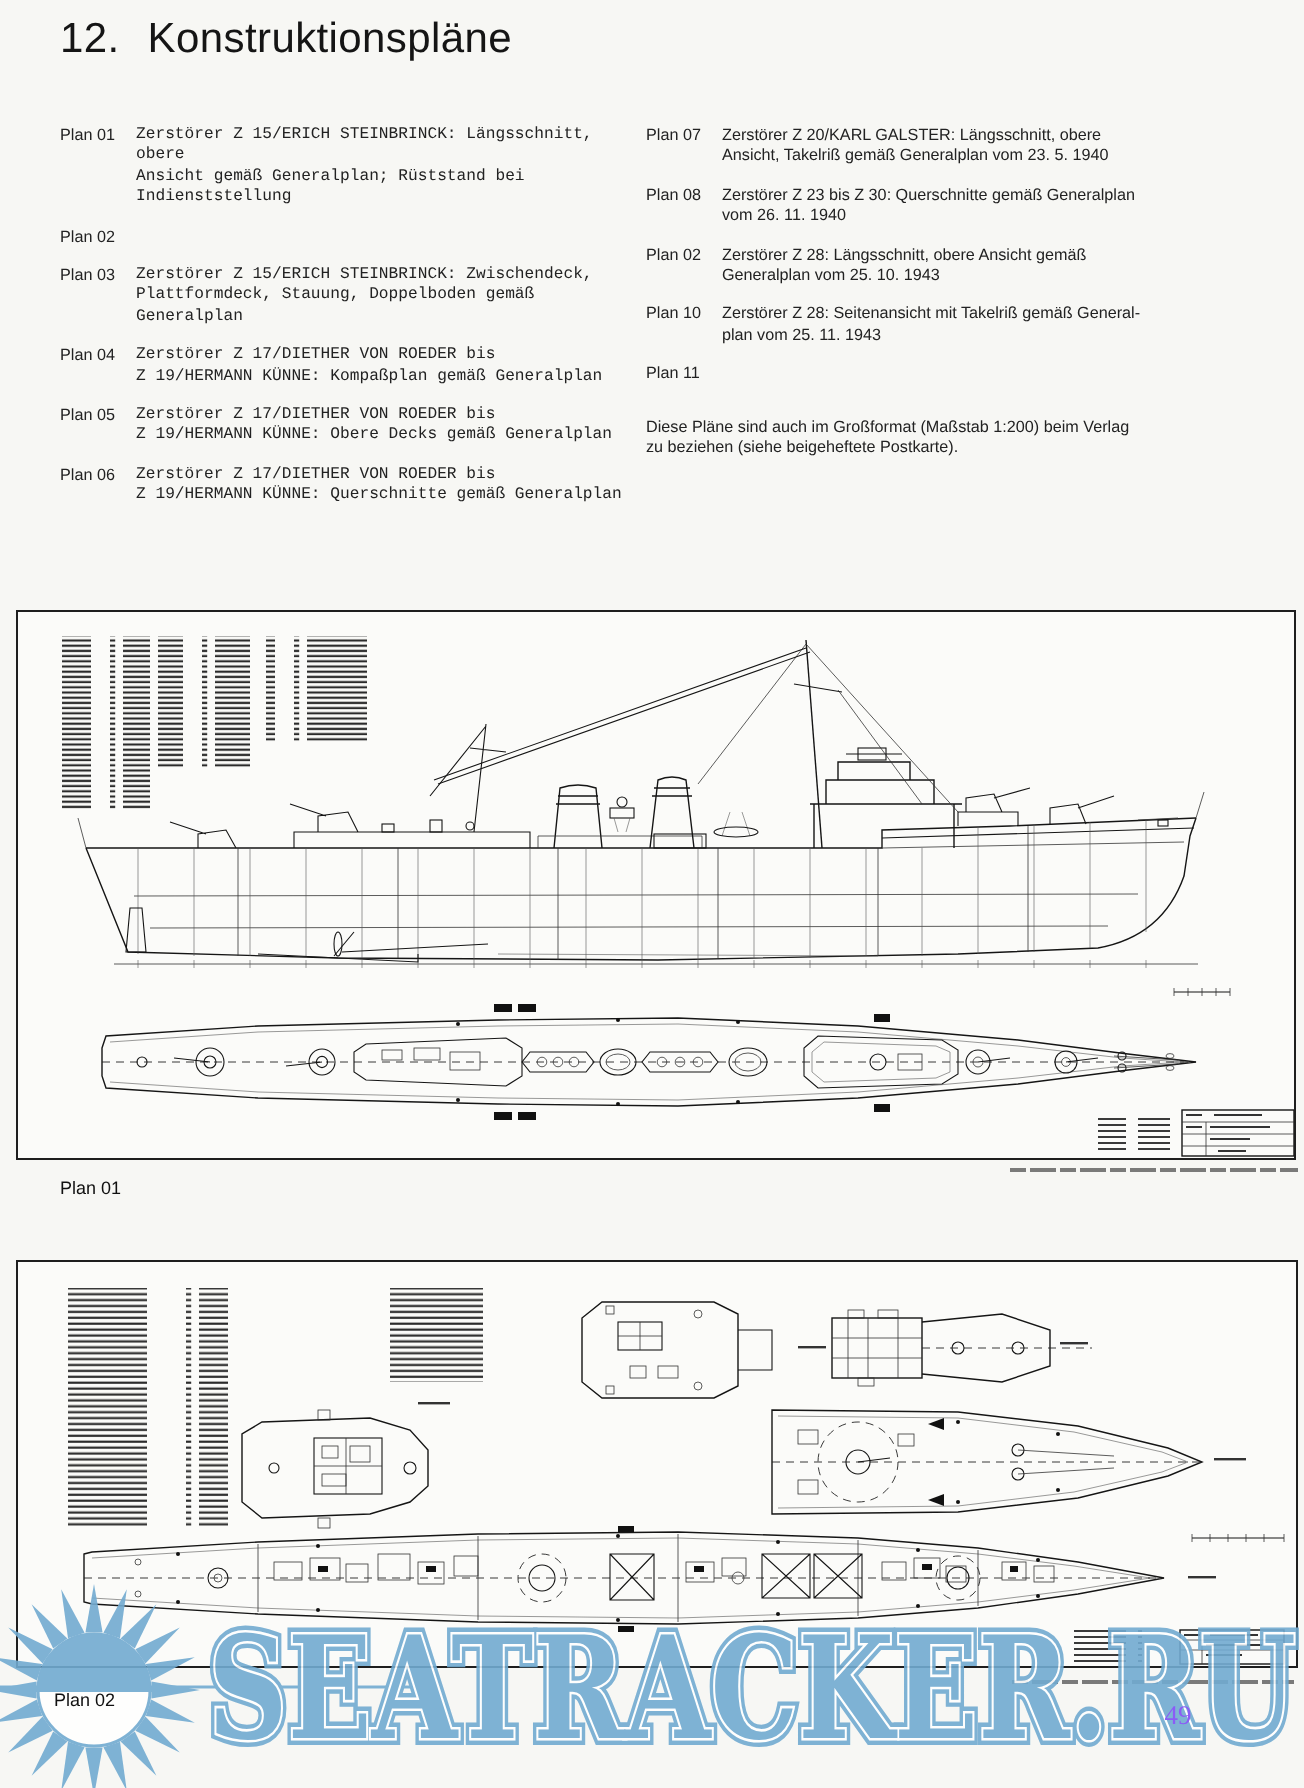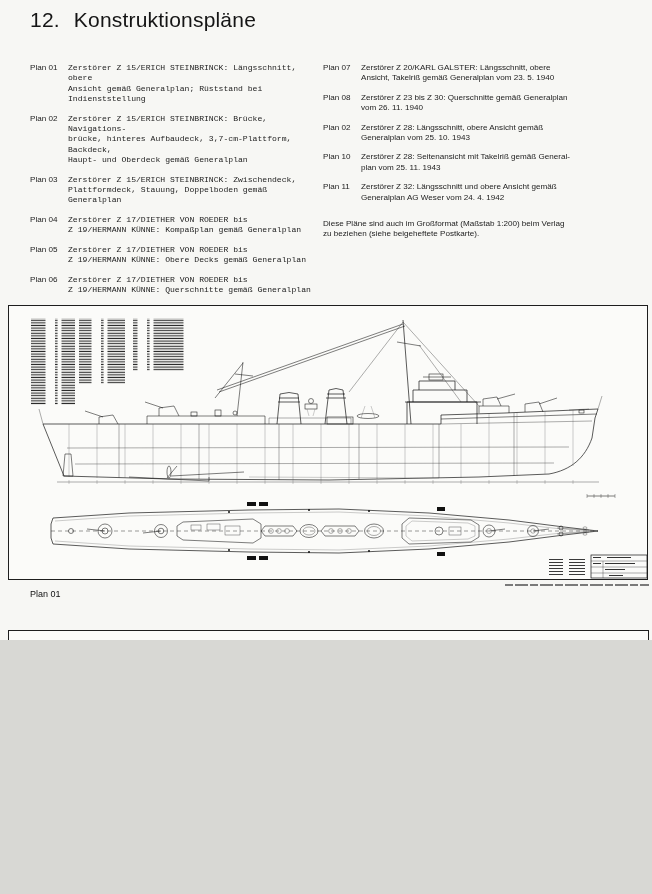--- a/index.html
+++ b/index.html
@@ -1,17 +1,17 @@
 <!DOCTYPE html>
 <html><head>
 <meta charset="utf-8">
 <style>
   html,body{margin:0;padding:0;background:#d8d8d4;}
   .page{
-    position:relative;width:652px;height:640px;margin:0 auto;
+    position:relative;width:652px;height:894px;margin:0 auto;
     background:#f7f7f4;overflow:hidden;
     font-family:"Liberation Sans",sans-serif;color:#111;
   }
   
   .title{position:absolute;left:30px;top:8px;font-size:21px;letter-spacing:.2px;color:#151515;}
   .title .num{display:inline-block;margin-right:14px;}
   
   .plan-col{position:absolute;top:63px;font-size:8.1px;line-height:10.4px;color:#222;}
   #col-left{left:30px;width:296px;}
   #col-right{left:323px;width:322px;}
@@ -62,23 +62,20 @@
   </div>
 
   <div class="plan-col" id="col-left">
     <div class="entry">
       <span class="plabel">Plan 01</span>
       <span class="ptext">Zerstörer Z 15/ERICH STEINBRINCK: Längsschnitt, obere
 Ansicht gemäß Generalplan; Rüststand bei Indienststellung</span>
     </div>
     <div class="entry">
       <span class="plabel">Plan 02</span>
-      <span class="ptext">Zerstörer Z 15/ERICH STEINBRINCK: Brücke, Navigations-
-brücke, hinteres Aufbaudeck, 3,7-cm-Plattform, Backdeck,
-Haupt- und Oberdeck gemäß Generalplan</span>
     </div>
     <div class="entry">
       <span class="plabel">Plan 03</span>
       <span class="ptext">Zerstörer Z 15/ERICH STEINBRINCK: Zwischendeck,
 Plattformdeck, Stauung, Doppelboden gemäß Generalplan</span>
     </div>
     <div class="entry">
       <span class="plabel">Plan 04</span>
       <span class="ptext">Zerstörer Z 17/DIETHER VON ROEDER bis
 Z 19/HERMANN KÜNNE: Kompaßplan gemäß Generalplan</span>
@@ -111,22 +108,20 @@
       <span class="ptext">Zerstörer Z 28: Längsschnitt, obere Ansicht gemäß
 Generalplan vom 25. 10. 1943</span>
     </div>
     <div class="entry">
       <span class="plabel">Plan 10</span>
       <span class="ptext">Zerstörer Z 28: Seitenansicht mit Takelriß gemäß General-
 plan vom 25. 11. 1943</span>
     </div>
     <div class="entry">
       <span class="plabel">Plan 11</span>
-      <span class="ptext">Zerstörer Z 32: Längsschnitt und obere Ansicht gemäß
-Generalplan AG Weser vom 24. 4. 1942</span>
     </div>
     <div class="avail-note">Diese Pläne sind auch im Großformat (Maßstab 1:200) beim Verlag
 zu beziehen (siehe beigeheftete Postkarte).</div>
   </div>
 
   <div class="panel" id="panel1">
     <svg viewBox="0 0 638 273">
       <defs>
         <pattern id="leg" width="46" height="2.6" patternUnits="userSpaceOnUse">
           <rect x="0" y="0.7" width="2.6" height="1.1" fill="#2b2b2b"></rect>

